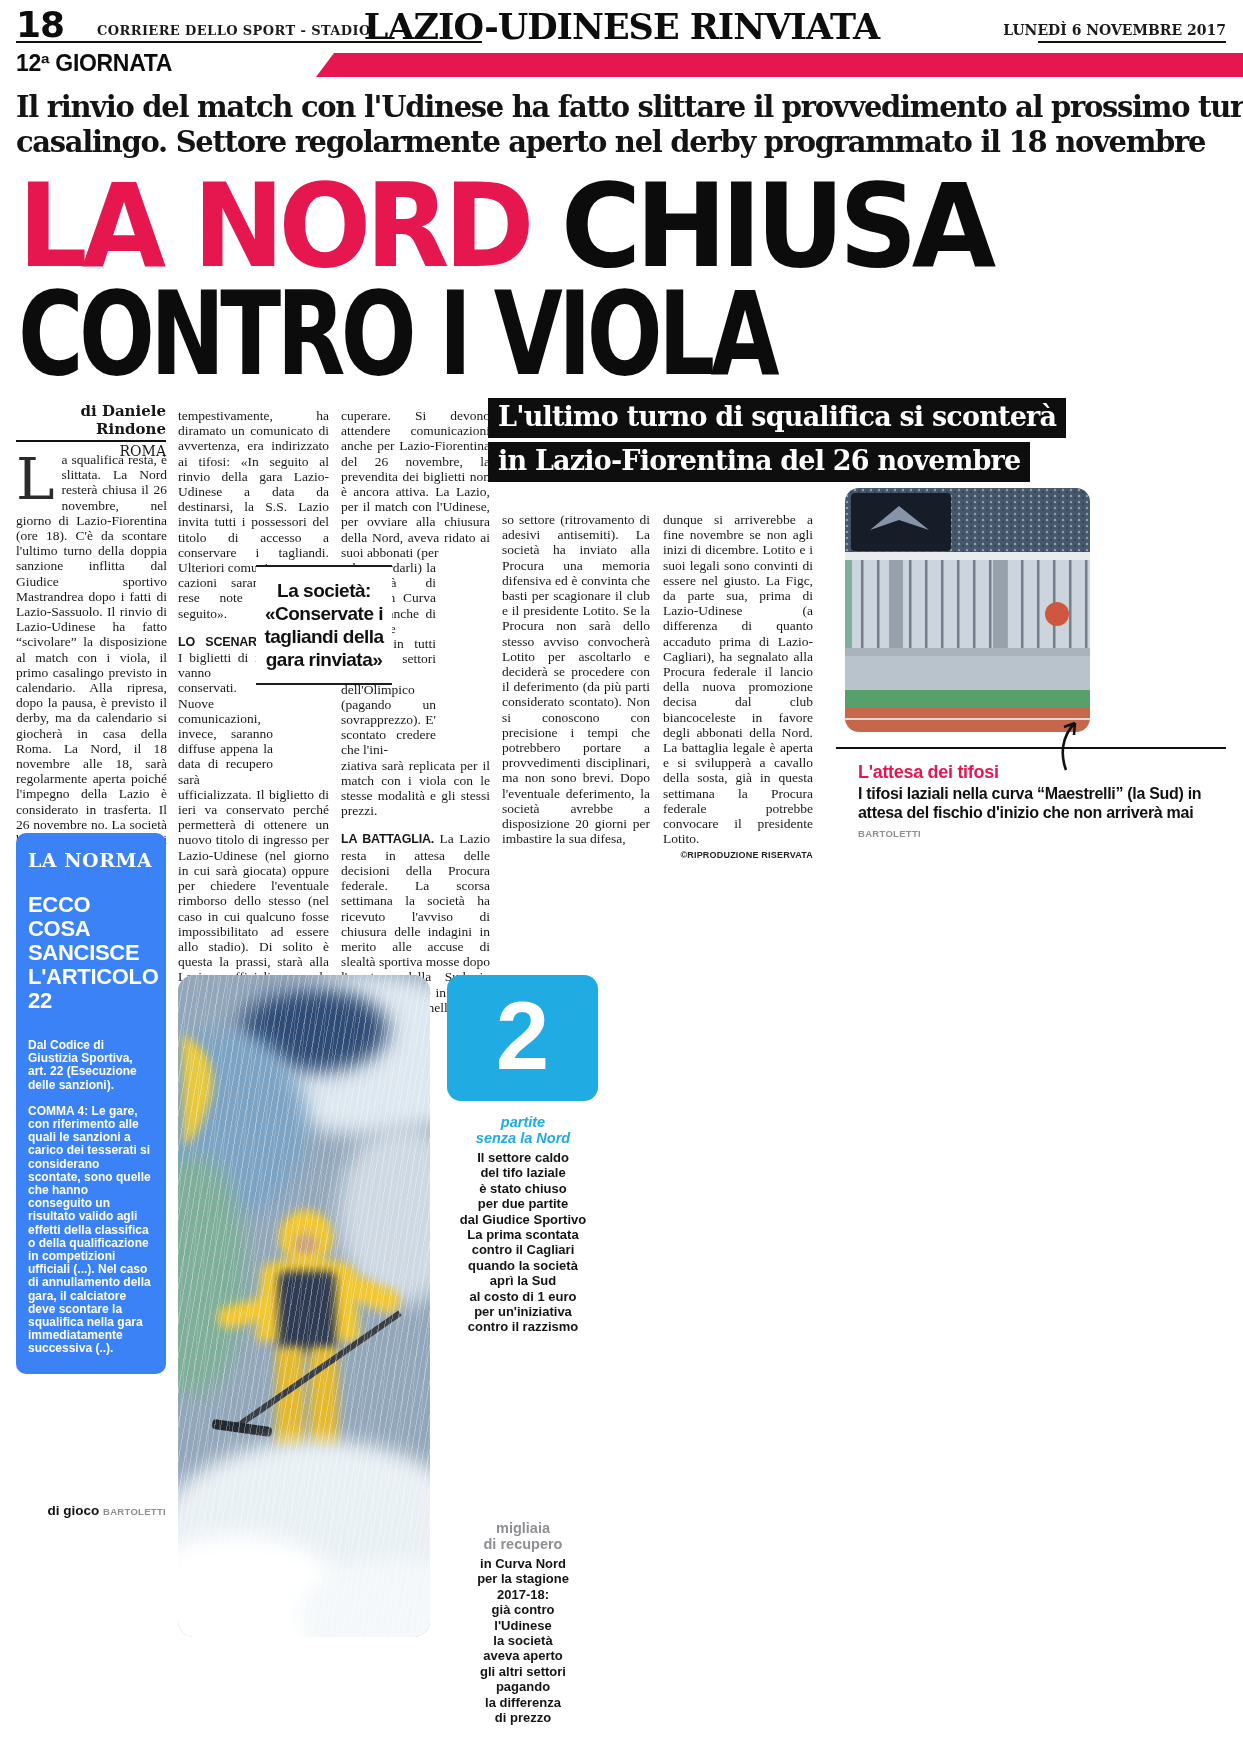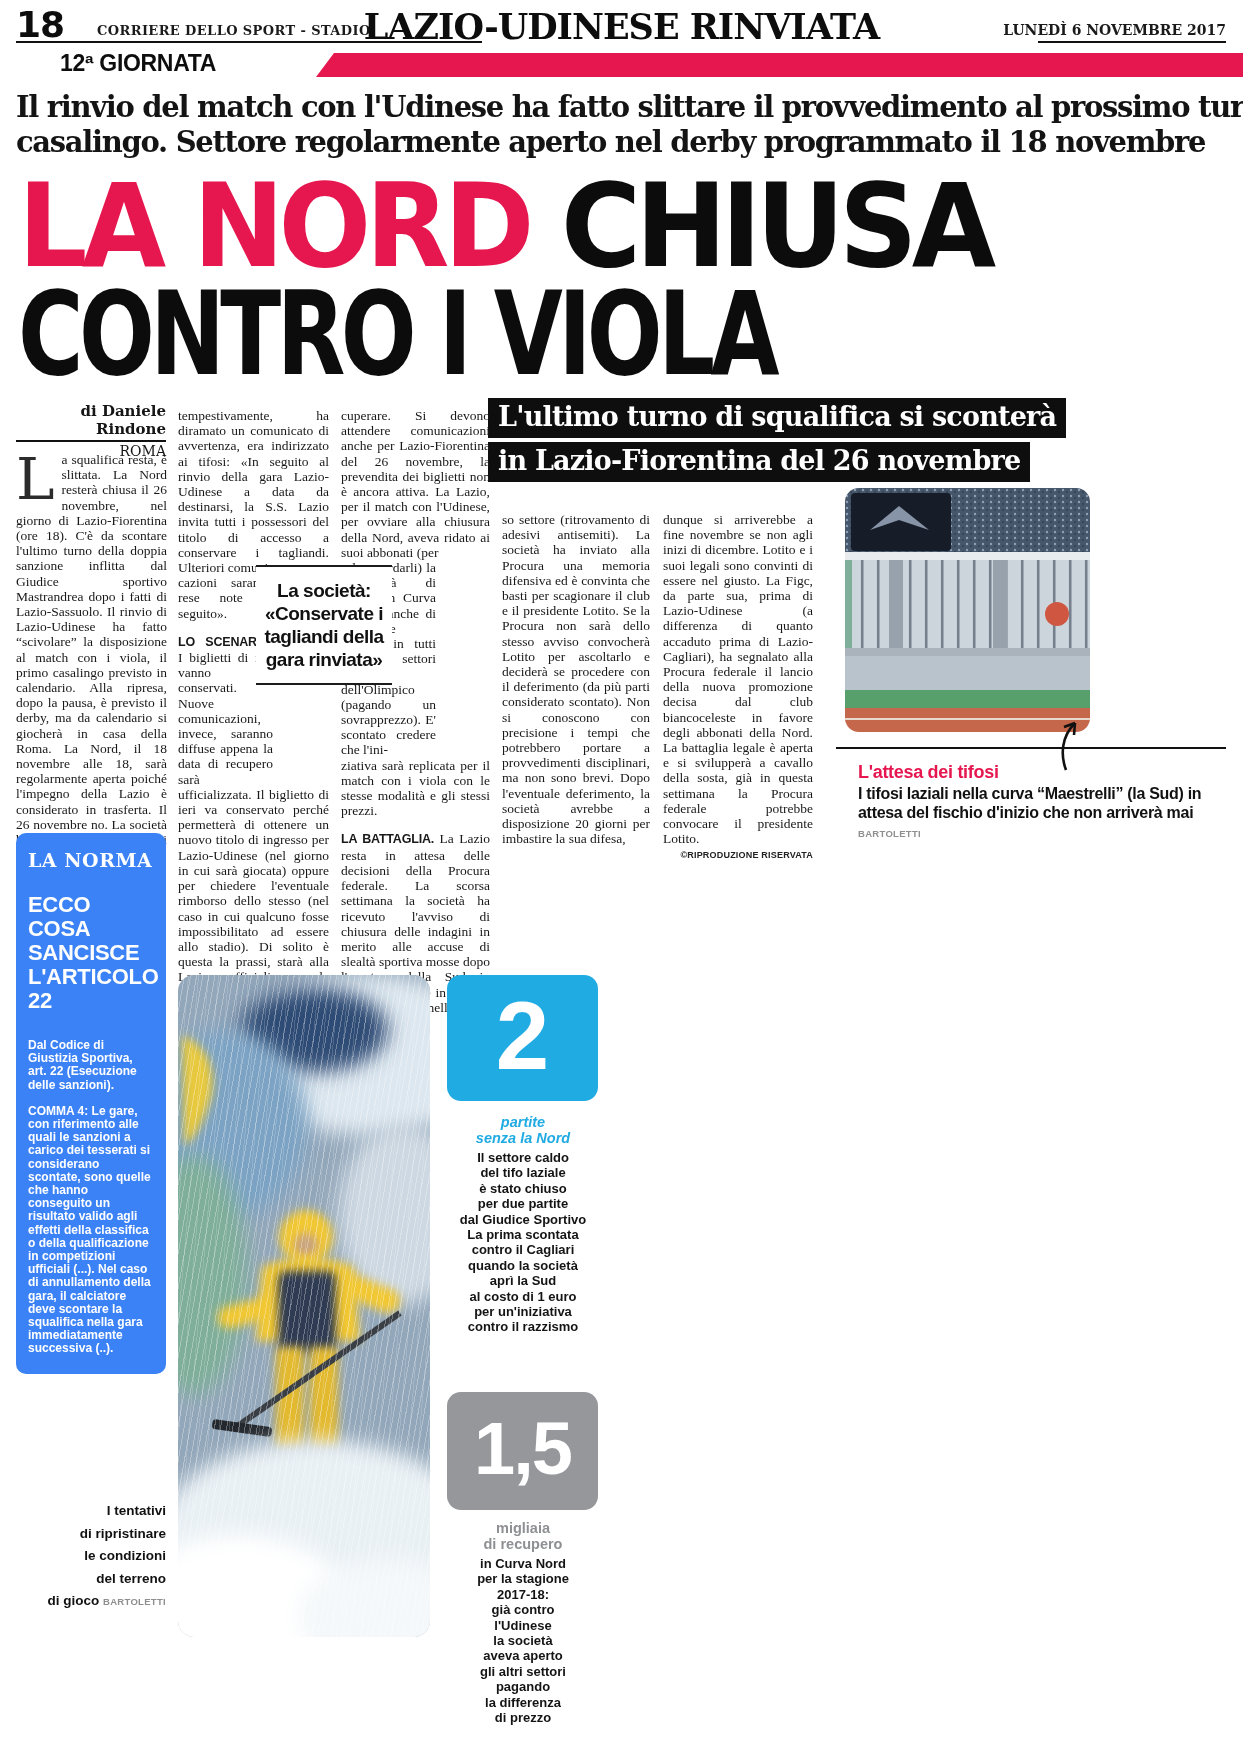--- a/index.html
+++ b/index.html
@@ -7,21 +7,21 @@
         font-family:"Liberation Serif",serif;color:#161616;}
   .abs{position:absolute;}
 
   
   .pagenum{left:16px;top:4px;font:bold 36px "DejaVu Sans",sans-serif;letter-spacing:-1px;color:#0d0d0d;}
   .brand{left:97px;top:23px;font:bold 13px "DejaVu Serif",serif;letter-spacing:.4px;color:#1a1a1a;}
   .rule-left{left:16px;top:41px;width:466px;height:2px;background:#111;}
   .rule-right{left:1038px;top:41px;width:188px;height:2px;background:#111;}
   .masthead{left:0;right:0;top:6px;text-align:center;font:bold 35px "DejaVu Serif",serif;letter-spacing:-1px;color:#0d0d0d;}
   .dateline{right:17px;top:22px;font:bold 14px "DejaVu Serif",serif;color:#1a1a1a;}
-  .giornata{left:16px;top:50px;font:900 23px "Liberation Sans",sans-serif;letter-spacing:-.3px;color:#0d0d0d;margin-left:44px;}
+  .giornata{left:16px;top:50px;font:900 23px "Liberation Sans",sans-serif;letter-spacing:-.3px;color:#0d0d0d;}
   .stripe{left:316px;top:53px;width:927px;height:24px;background:#e6174f;
           clip-path:polygon(18px 0,100% 0,100% 100%,0 100%);}
 
   
   .standfirst{left:16px;top:90px;font:bold 29px "DejaVu Serif",serif;letter-spacing:-1.3px;line-height:35px;color:#141414;white-space:nowrap;}
   .hl{font-family:"DejaVu Sans",sans-serif;font-weight:bold;color:#0c0c0c;white-space:nowrap;}
   .hl1{left:18px;top:158px;font-size:116px;letter-spacing:-6px;transform:scaleX(.94);transform-origin:left top;}
   .hl2{left:18px;top:266px;font-size:116px;letter-spacing:-6px;transform:scaleX(.77);transform-origin:left top;}
   .hl .accent{color:#e6174f;}
 
@@ -224,26 +224,20 @@
         <line x1="222" y1="338" x2="58" y2="452" stroke="#3a3f45" stroke-width="6"></line>
         <rect x="34" y="448" width="60" height="10" rx="4" transform="rotate(8 64 453)" fill="#23282e"></rect>
       </g>
       <ellipse cx="140" cy="560" rx="160" ry="95" fill="#e9f0f4" filter="url(#b1)"></ellipse>
       <ellipse cx="60" cy="630" rx="110" ry="70" fill="#ffffff" filter="url(#b1)"></ellipse>
       <ellipse cx="210" cy="640" rx="90" ry="55" fill="#f4f8fa" filter="url(#b1)"></ellipse>
     </svg>
     <div class="rainoverlay"></div>
   </div>
   <div class="abs raincap">
-    <div>
-        <div>I tentativi</div>
-        <div>di ripristinare</div>
-        <div>le condizioni</div>
-        <div>del terreno</div>
-      </div>
     <div><span>di gioco </span><span class="credit">BARTOLETTI</span></div>
   </div>
 
   <div class="abs statbox box2">2</div>
   <div class="abs statlabel lab2">
       <div>partite</div>
       <div>senza la Nord</div>
     </div>
   <div class="abs stattext txt2">
       <div>Il settore caldo</div>
@@ -253,21 +247,20 @@
       <div>dal Giudice Sportivo</div>
       <div>La prima scontata</div>
       <div>contro il Cagliari</div>
       <div>quando la società</div>
       <div>aprì la Sud</div>
       <div>al costo di 1 euro</div>
       <div>per un'iniziativa</div>
       <div>contro il razzismo</div>
     </div>
 
-  <div class="abs statbox box15">1,5</div>
   <div class="abs statlabel lab15">
       <div>migliaia</div>
       <div>di recupero</div>
     </div>
   <div class="abs stattext txt15">
       <div>in Curva Nord</div>
       <div>per la stagione</div>
       <div>2017-18:</div>
       <div>già contro</div>
       <div>l'Udinese</div>

